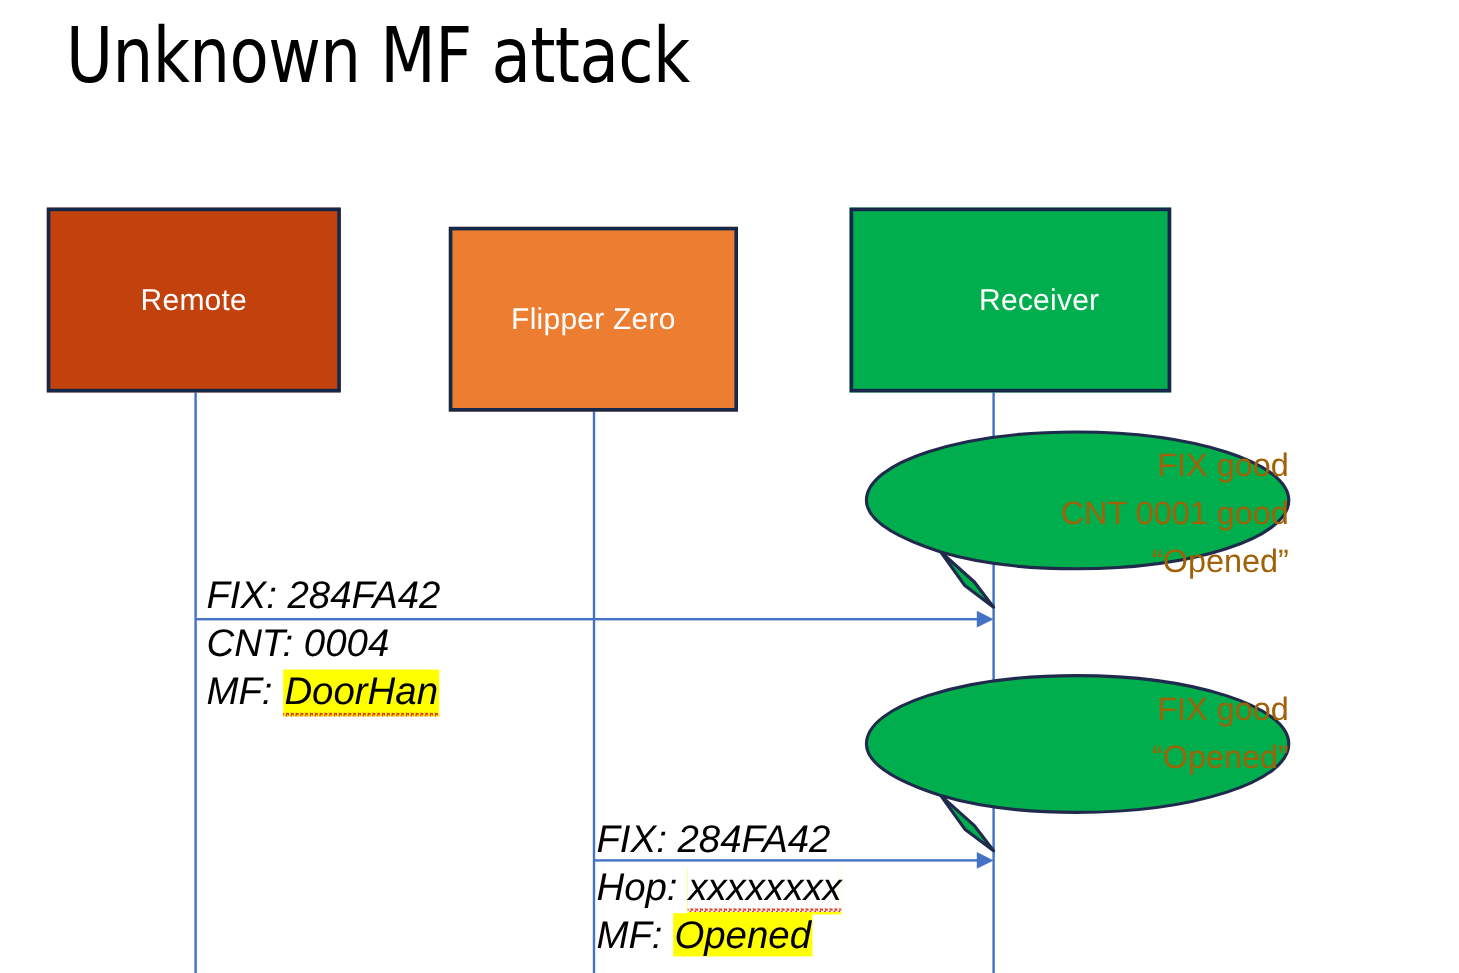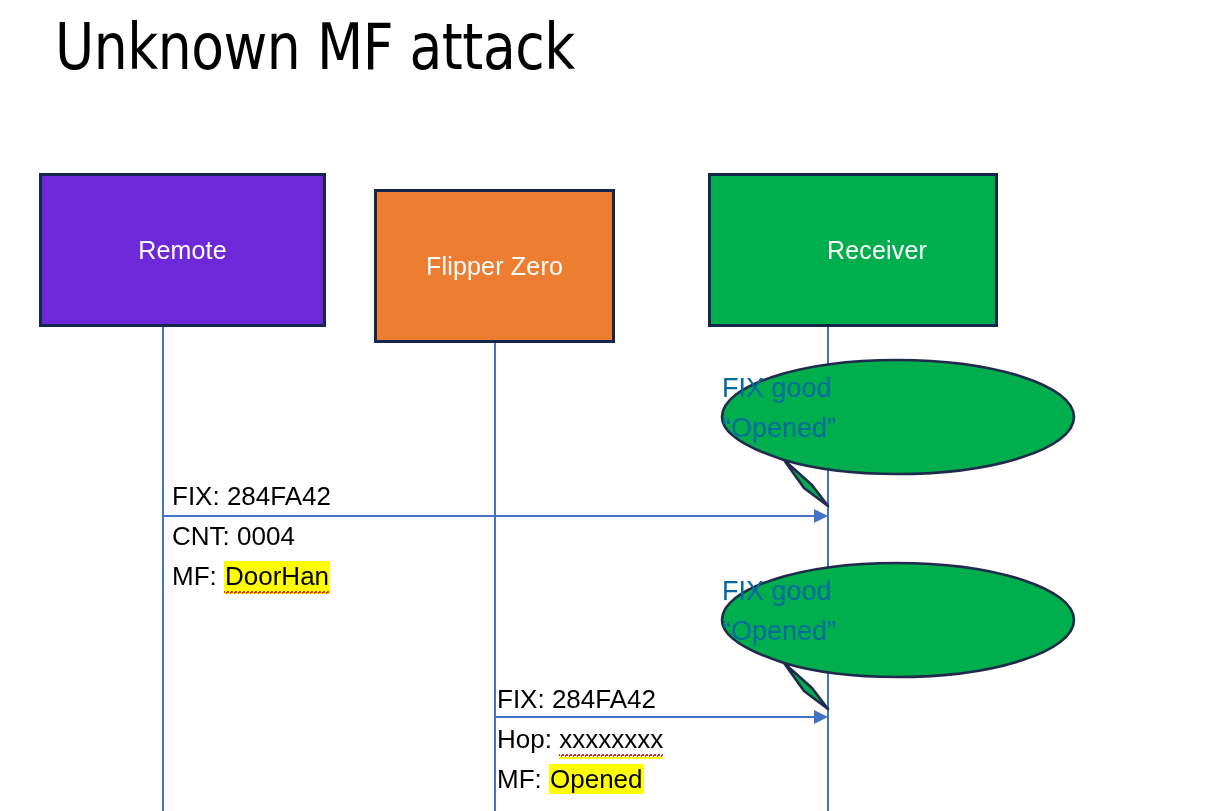--- a/index.html
+++ b/index.html
@@ -51,23 +51,23 @@
     box-sizing: border-box;
     border: 3px solid #15284B;
     display: flex;
     align-items: center;
     justify-content: center;
     color: #ffffff;
     font-size: 25px;
     font-weight: 400;
     letter-spacing: 0.2px;
   }
-  #actor-remote  { left: 39px;  top: 173px; width: 287px; height: 154px; background: #6d28d9; }
+  #actor-remote  { left: 39px;  top: 173px; width: 245px; height: 154px; background: #c2410c; }
   #actor-flipper { left: 374px; top: 189px; width: 241px; height: 154px; background: #ED7D31; }
-  #actor-receiver{ left: 708px; top: 173px; width: 290px; height: 154px; background: #00AE4D; padding-left: 48px; }
+  #actor-receiver{ left: 708px; top: 173px; width: 268px; height: 154px; background: #00AE4D; padding-left: 48px; }
 
   
   .msg-arrow { position: absolute; height: 14px; }
   .msg-arrow .shaft {
     position: absolute;
     left: 0;
     top: 6px;
     height: 1.6px;
     background: #4472C4;
   }
@@ -77,24 +77,25 @@
     width: 0;
     height: 0;
     border-top: 7px solid transparent;
     border-bottom: 7px solid transparent;
     border-left: 14px solid #4472C4;
   }
 
   
   .msg-label {
     position: absolute;
-    font-size: 26px;
+    font-size: 32px;
     line-height: 40px;
     color: #000000;
     white-space: nowrap;
+    font-style: italic;
   }
   .hl {
     background: #FFFF00;
     padding: 0 1px;
   }
   .squiggle {
     background-image: repeating-linear-gradient(
       115deg,
       #E03020 0px, #E03020 1.2px,
       rgba(0,0,0,0) 1.2px, rgba(0,0,0,0) 2.6px
@@ -108,22 +109,22 @@
     box-shadow: 0 2px 0 0 #FFFF00;
   }
 
   
   .callout { position: absolute; }
   .callout svg { position: absolute; left: 0; top: 0; overflow: visible; }
   .callout-text {
     position: absolute;
     left: 0;
     width: 100%;
-    text-align: left;
-    color: #0369a1;
+    text-align: right;
+    color: #a16207;
     font-size: 27px;
     line-height: 40px;
     pointer-events: none;
   }
   .callout-text div { white-space: nowrap; }
 </style>
 </head>
 <body>
 
 <div id="slide">
@@ -179,20 +180,21 @@
   </div>
 
   <div class="callout" style="left:722px; top:360px; width:352px; height:160px;">
     <svg width="352" height="160" viewBox="0 0 352 160">
       <path d="M 175,0 C 272,0 352,25.5 352,57 C 352,88.5 272,114 175,114
                C 132,114 92,109 62,100 L 90,125 L 106,146 L 82,128
                L 62,100 C 25,88 0,74 0,57 C 0,25.5 78,0 175,0 Z" fill="#00AE4D" stroke="#1F2A4C" stroke-width="2.6" stroke-linejoin="round"></path>
     </svg>
     <div class="callout-text" style="top:8px;">
       <div>FIX good</div>
+      <div>CNT 0001 good</div>
       <div>“Opened”</div>
     </div>
   </div>
 
   <div class="callout" style="left:722px; top:563px; width:352px; height:160px;">
     <svg width="352" height="160" viewBox="0 0 352 160">
       <path d="M 175,0 C 272,0 352,25.5 352,57 C 352,88.5 272,114 175,114
                C 132,114 92,109 62,100 L 90,125 L 106,146 L 82,128
                L 62,100 C 25,88 0,74 0,57 C 0,25.5 78,0 175,0 Z" fill="#00AE4D" stroke="#1F2A4C" stroke-width="2.6" stroke-linejoin="round"></path>
     </svg>

